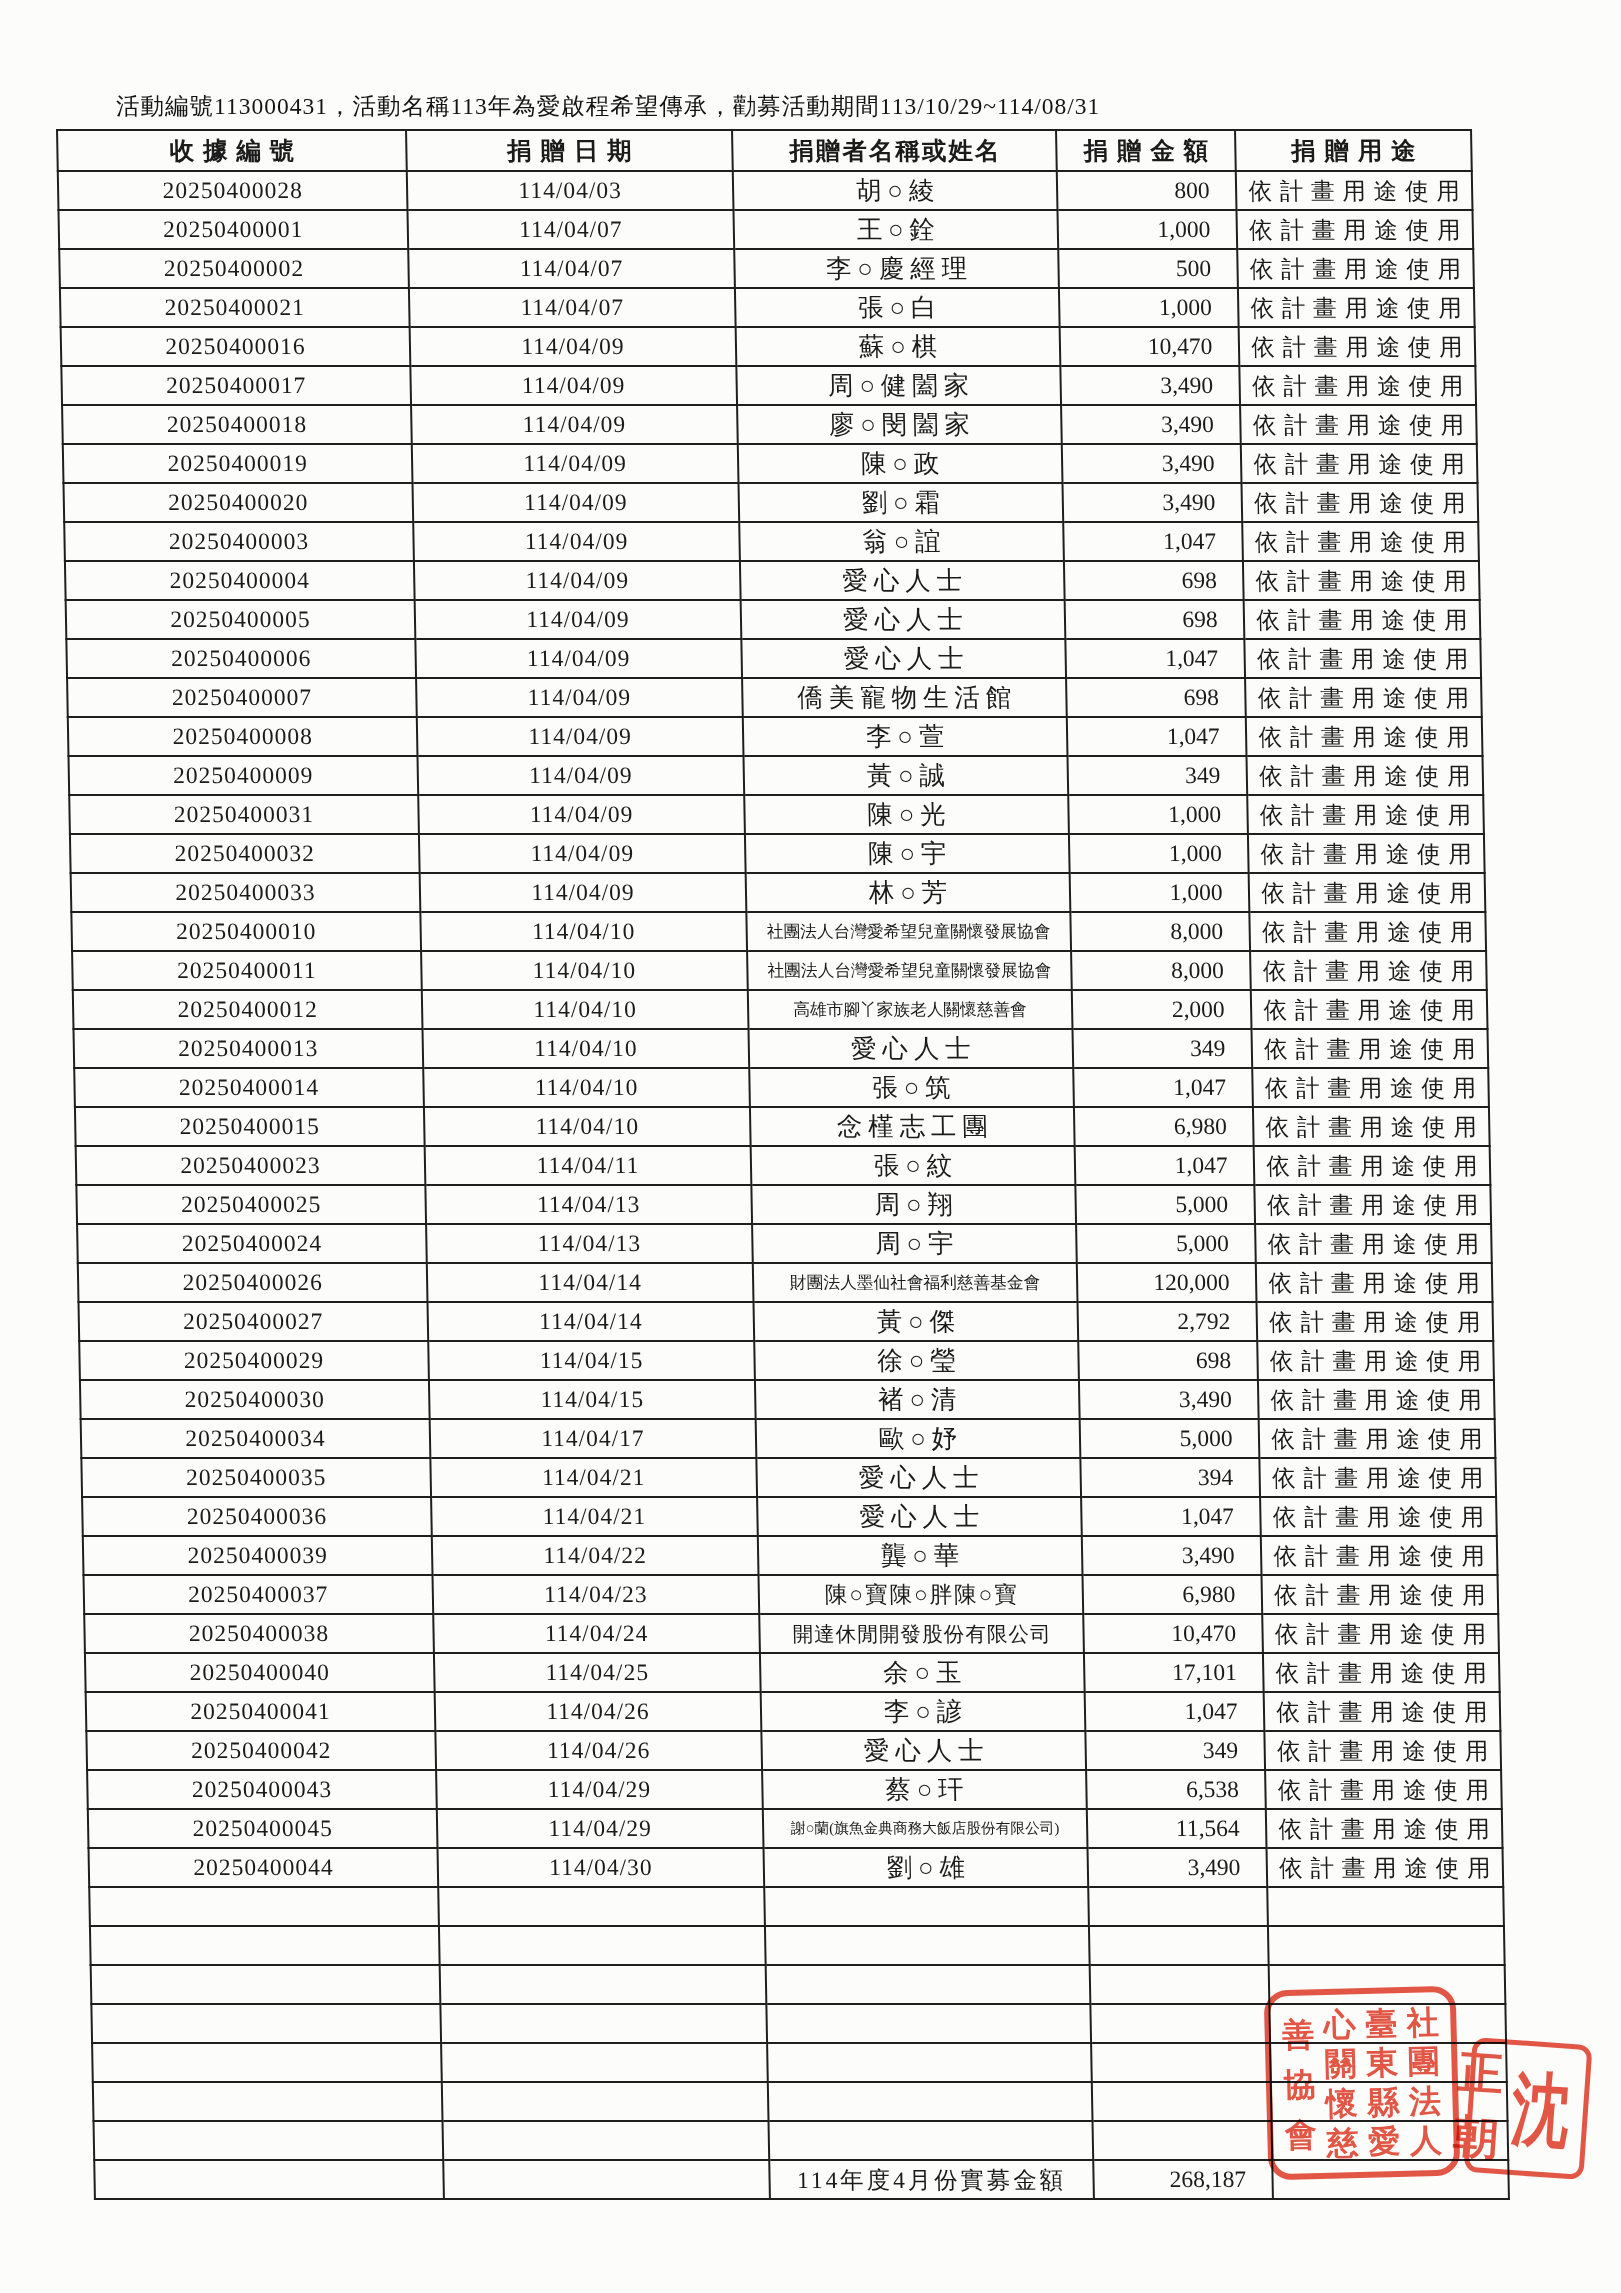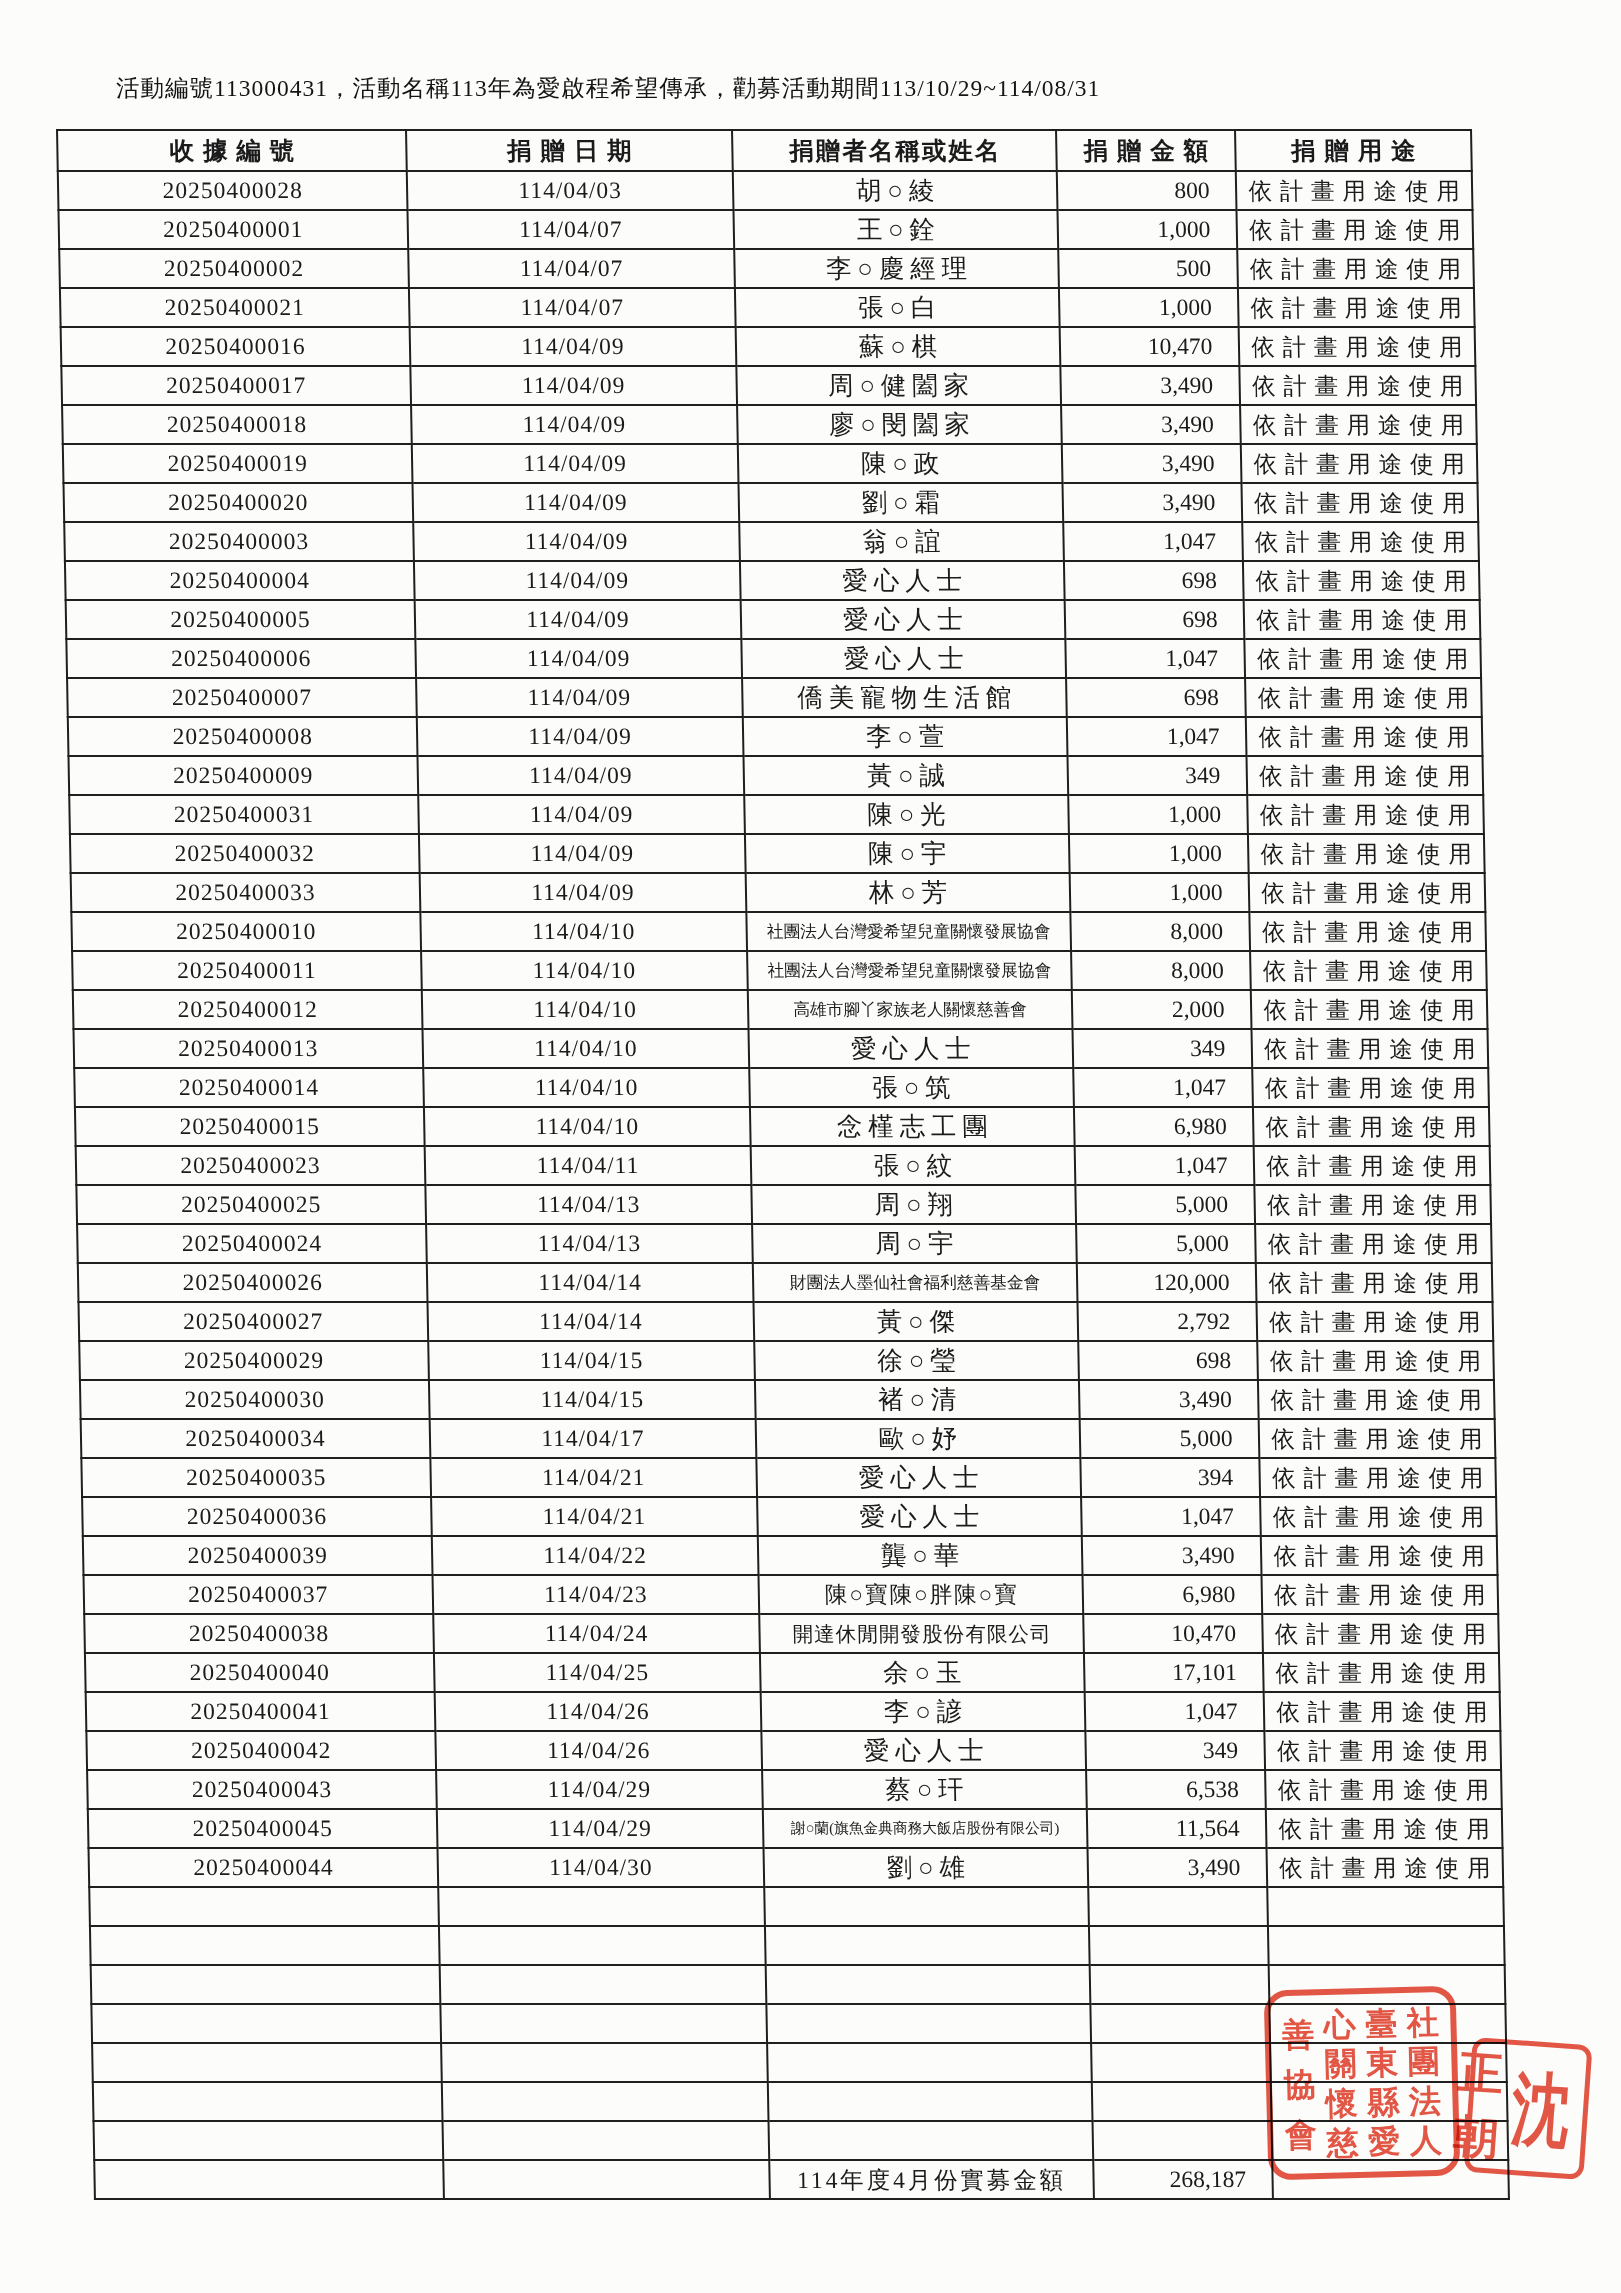--- a/index.html
+++ b/index.html
@@ -3,21 +3,21 @@
 <meta charset="utf-8">
 <style>
   html,body{margin:0;padding:0;}
   body{
     width:1621px;height:2294px;position:relative;overflow:hidden;
     background:#fcfcfa;
     font-family:"Liberation Serif","DejaVu Serif",serif;
     color:#1b1b1b;
   }
   .title{
-    position:absolute;left:116px;top:72px;
+    position:absolute;left:116px;top:90px;
     font-size:23.5px;letter-spacing:1px;white-space:nowrap;color:#141414;
   }
   .table-wrap{
     position:absolute;left:56px;top:129px;width:1415px;
     transform:skewX(1.05deg);transform-origin:0 0;
   }
   table{border-collapse:collapse;table-layout:fixed;width:1415px;}
   td,th{border:2px solid #1f1f1f;vertical-align:middle;overflow:hidden;white-space:nowrap;padding:0;}
   table{border:2.9px solid #1a1a1a;}
   thead tr{height:41px;}

